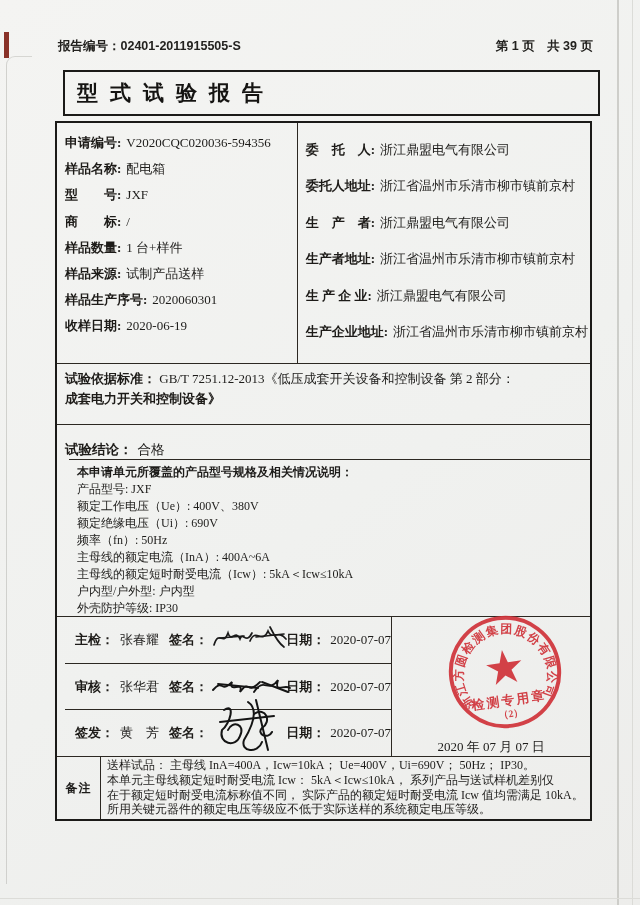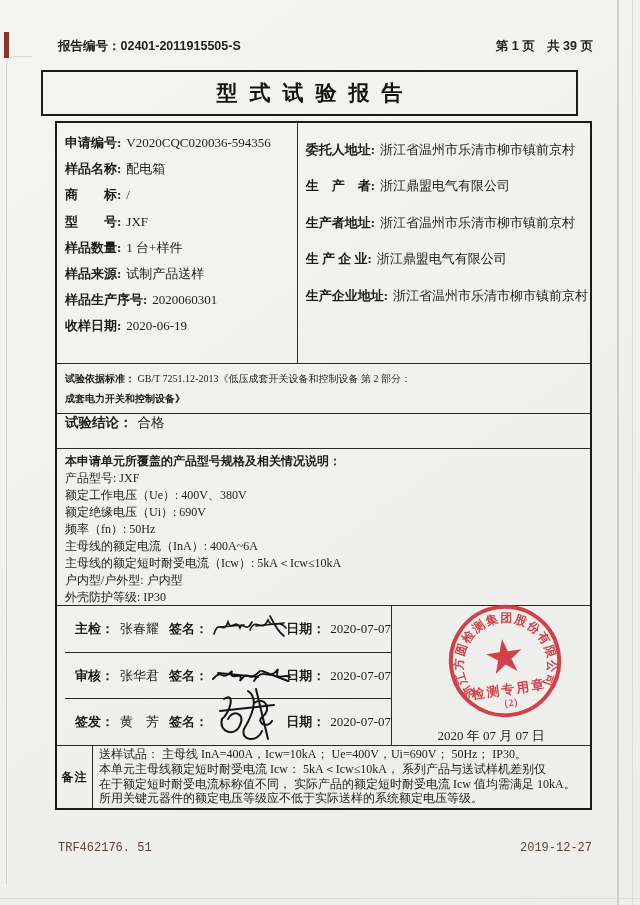--- a/index.html
+++ b/index.html
@@ -20,40 +20,40 @@
   .edge-line-2 { position:absolute; left:632px; top:0; width:1px; height:905px; background:#d6d6d2; opacity:.8; }
   .red-tick { position:absolute; left:4px; top:32px; width:5px; height:26px; background:#7d1d12; opacity:.9; }
   .bottom-line { position:absolute; left:0; top:898px; width:640px; height:1px; background:#dcdcd8; }
 
   
   .hdr { position:absolute; left:58px; top:38px; width:535px; display:flex;
     justify-content:space-between; font-size:12.5px; font-weight:bold;
     font-family:"Liberation Sans","DejaVu Sans",sans-serif; color:#23221f; }
 
   
-  .title-box { position:absolute; left:41px; top:70px; width:537px; height:46px;
-    border:2.5px solid #1b1a18; display:flex; align-items:center; justify-content:center; }
+  .title-box { position:absolute; left:63px; top:70px; width:537px; height:46px;
+    border:2.5px solid #1b1a18; display:flex; align-items:center; justify-content:flex-start; }
   .title-box h1 { font-size:21px; font-weight:bold; letter-spacing:12px; text-indent:12px; color:#151412; }
 
   
   .doc { position:absolute; left:55px; top:121px; width:537px; border:2px solid #1b1a18; background:transparent; }
   .sec { border-top:1px solid #2c2822; }
   .sec:first-child { border-top:none; }
 
   .info { display:flex; height:240px; }
   .info-left { width:252px; border-right:1.5px solid #2c2822; padding:7px 4px 0 8px; }
   .info-left .row { height:26.2px; line-height:26.2px; white-space:nowrap; font-size:13px; }
   .info-right { flex:1; padding:9px 2px 0 8px; }
   .info-right .row { height:36.4px; line-height:36.4px; white-space:nowrap; font-size:13px; }
   .lbl { font-weight:bold; color:#1d1b18; }
   .val { margin-left:5px; }
 
-  .standard { min-height:49px; padding:5px 9px 4px 8px; font-size:10px; line-height:20px; }
-  .conclusion { height:35px; padding:0 8px; display:flex; align-items:flex-start; font-size:13.5px; }
-  .coverage { height:157px; padding:4px 8px 0 8px; font-size:12px; }
+  .standard { min-height:49px; padding:5px 9px 4px 8px; font-size:13px; line-height:20px; }
+  .conclusion { height:35px; padding:0 8px; display:flex; align-items:flex-end; font-size:13.5px;margin-top:11px; }
+  .coverage { height:157px; padding:4px 8px 0 8px; font-size:12px;margin-left:12px; }
   .coverage .cov-line { height:17px; line-height:17px; white-space:nowrap; }
   .coverage .cov-head { font-weight:bold; }
 
   .sigblock { display:flex; height:140px; }
   .sig-left { width:335px; display:flex; flex-direction:column; border-right:1.5px solid #2c2822;padding-left:8px; }
   .sig-row { flex:1; display:flex; align-items:center; padding:0 0 0 10px; font-size:13px;
     border-top:1px solid #2c2822; white-space:nowrap; position:relative; }
   .sig-row:first-child { border-top:none; }
   .sig-name { margin:0 10px 0 6px; }
   .sig-script { display:inline-block; position:relative; width:78px; height:30px; margin:0 2px; }
@@ -63,21 +63,21 @@
   .stamp-cell { flex:1; position:relative; }
   .seal { position:absolute; left:42px; top:-16px; width:142px; height:142px;
     transform:rotate(-8deg); opacity:.92; }
   .seal svg { overflow:visible; }
   .seal text { font-family:"Liberation Serif","DejaVu Serif",serif; font-weight:bold; }
   .stamp-caption { position:absolute; left:0; top:105px; width:100%; text-align:center;
     font-size:11.5px; font-weight:bold; letter-spacing:1px; }
   .stamp-date { position:absolute; left:0; top:121px; width:100%; text-align:center; font-size:13px; }
 
   .remarks { display:flex; min-height:61px; }
-  .rem-label { width:36px; border-right:1px solid #2c2822; display:flex; align-items:center;
+  .rem-label { width:44px; border-right:1px solid #2c2822; display:flex; align-items:center;
     justify-content:center; font-size:12px; font-weight:bold; letter-spacing:1px; }
   .rem-body { flex:1; padding:1px 4px 2px 6px; font-size:12px; }
   .rem-body .rem-line { height:14.8px; line-height:14.8px; white-space:nowrap; }
 
   .footer { position:absolute; left:58px; top:841px; width:534px; display:flex;
     justify-content:space-between; font-size:12px; color:#5c453c;
     font-family:"Liberation Mono","DejaVu Sans Mono",monospace; }
 </style>
 </head>
 <body>
@@ -97,28 +97,29 @@
   <div class="title-box">
     <h1>型式试验报告</h1>
   </div>
 
   <div class="doc">
 
     <div class="sec info">
       <div class="info-left">
         <div class="row"><span class="lbl">申请编号:</span><span class="val">V2020CQC020036-594356</span></div>
         <div class="row"><span class="lbl">样品名称:</span><span class="val">配电箱</span></div>
+        <div class="row"><span class="lbl">型　　号:</span><span class="val">JXF</span></div>
         <div class="row"><span class="lbl">商　　标:</span><span class="val">/</span></div>
-        <div class="row"><span class="lbl">型　　号:</span><span class="val">JXF</span></div>
         <div class="row"><span class="lbl">样品数量:</span><span class="val">1 台+样件</span></div>
         <div class="row"><span class="lbl">样品来源:</span><span class="val">试制产品送样</span></div>
         <div class="row"><span class="lbl">样品生产序号:</span><span class="val">2020060301</span></div>
         <div class="row"><span class="lbl">收样日期:</span><span class="val">2020-06-19</span></div>
       </div>
       <div class="info-right">
+        <div class="row"><span class="lbl">委　托　人:</span><span class="val">浙江鼎盟电气有限公司</span></div>
         <div class="row"><span class="lbl">委托人地址:</span><span class="val">浙江省温州市乐清市柳市镇前京村</span></div>
         <div class="row"><span class="lbl">生　产　者:</span><span class="val">浙江鼎盟电气有限公司</span></div>
         <div class="row"><span class="lbl">生产者地址:</span><span class="val">浙江省温州市乐清市柳市镇前京村</span></div>
         <div class="row"><span class="lbl">生 产 企 业:</span><span class="val">浙江鼎盟电气有限公司</span></div>
         <div class="row"><span class="lbl">生产企业地址:</span><span class="val">浙江省温州市乐清市柳市镇前京村</span></div>
       </div>
     </div>
 
     <div class="sec standard">
       <span class="lbl">试验依据标准：</span>
@@ -229,17 +230,13 @@
       <div class="rem-label">备注</div>
       <div class="rem-body">
         <div class="rem-line">送样试品： 主母线 InA=400A，Icw=10kA； Ue=400V，Ui=690V； 50Hz； IP30。</div>
         <div class="rem-line">本单元主母线额定短时耐受电流 Icw： 5kA＜Icw≤10kA， 系列产品与送试样机差别仅</div>
         <div class="rem-line">在于额定短时耐受电流标称值不同， 实际产品的额定短时耐受电流 Icw 值均需满足 10kA。</div>
         <div class="rem-line">所用关键元器件的额定电压等级应不低于实际送样的系统额定电压等级。</div>
       </div>
     </div>
   </div>
 
-  <div class="footer">
-    <span>TRF462176. 51</span>
-    <span>2019-12-27</span>
-  </div>
 </div>
 
 </body></html>

